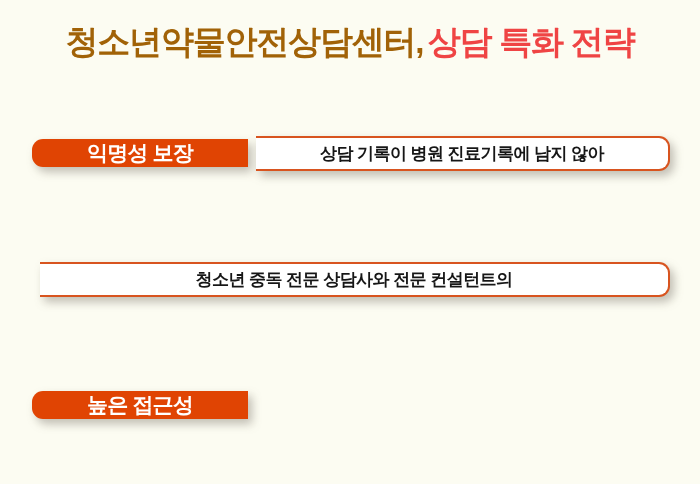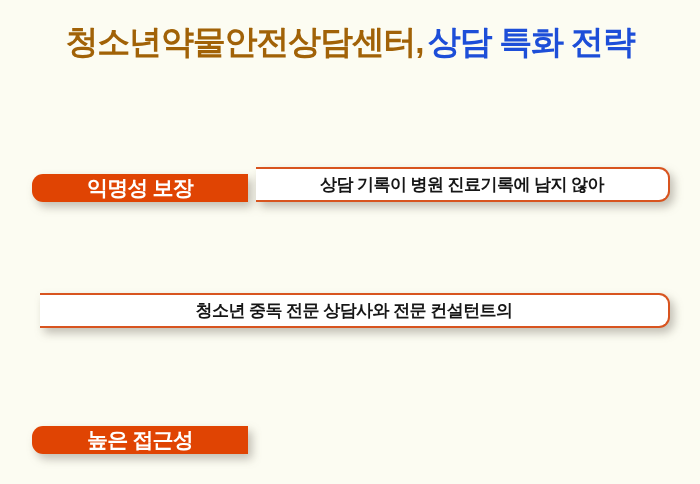--- a/index.html
+++ b/index.html
@@ -25,33 +25,33 @@
     white-space: nowrap;
   }
   .title-main,
   .title-accent {
     font-size: 33px;
     font-weight: bold;
     letter-spacing: -1.2px;
     line-height: 40px;
   }
   .title-main { color: #a16207; }
-  .title-accent { color: #1d4ed8; }
+  .title-accent { color: #ef4444; }
 
   
   .rows {
     position: absolute;
     left: 32px;
     top: 104px;
     width: 638px;
   }
   .row {
     position: relative;
     display: flex;
-    align-items: flex-end;
+    align-items: center;
     height: 98px;
     margin-bottom: 28px;
     filter: drop-shadow(4px 5px 5px rgba(80,70,60,0.34));
   }
   .row:last-child { margin-bottom: 0; gap: 28px; }
 
   .row-label {
     width: 216px;
     flex: 0 0 216px;
     background: #e04403;

